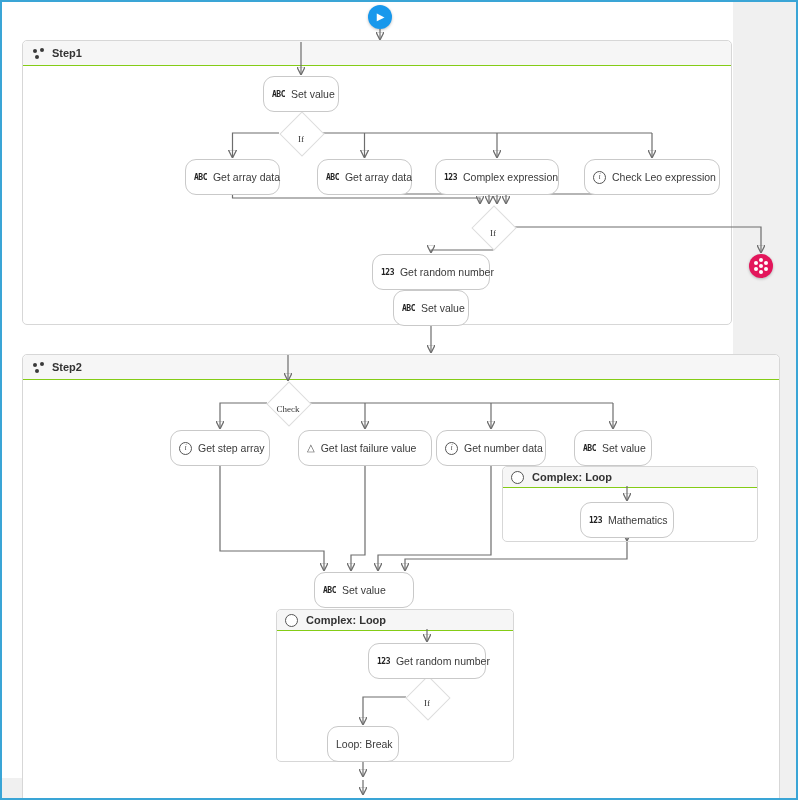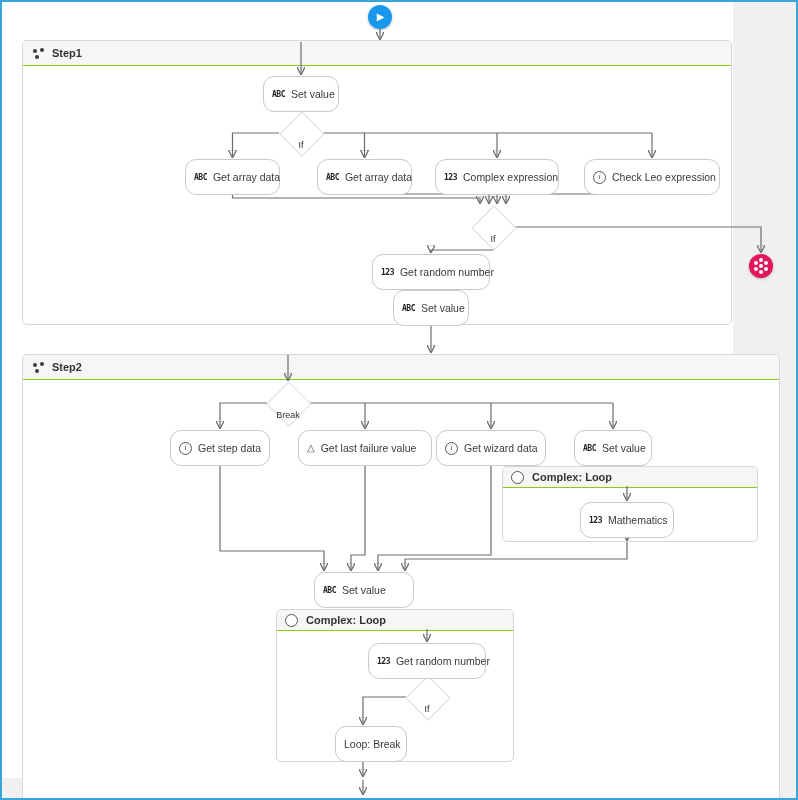--- a/index.html
+++ b/index.html
@@ -29,21 +29,21 @@
     border-radius:11px;display:flex;align-items:center;gap:6px;
     padding:0 8px;z-index:3;font-size:10.5px;color:#3a3a3a;white-space:nowrap;
   }
   .icon-abc,.icon-123{font-size:8px;font-weight:700;color:#222;font-family:"DejaVu Sans Mono",monospace;letter-spacing:-0.5px;transform:scaleY(1.15);}
   .icon-info{width:11px;height:11px;border:1px solid #555;border-radius:50%;display:flex;align-items:center;justify-content:center;flex:0 0 auto;}
   .icon-info i{font-size:8px;line-height:1;color:#555;font-family:"Liberation Serif",serif;font-style:italic;}
   .icon-warn{font-size:10px;color:#555;line-height:1;}
   
   .diamond{position:absolute;width:30px;height:30px;z-index:3;}
   .diamond .box{position:absolute;left:0;top:0;width:30px;height:30px;background:#fff;border:1px solid #ddd;transform:rotate(45deg);}
-  .diamond .dlabel{position:absolute;left:-15px;top:12px;width:60px;height:30px;display:flex;align-items:center;justify-content:center;font-size:9px;color:#333;}
+  .diamond .dlabel{position:absolute;left:-15px;top:6px;width:60px;height:30px;display:flex;align-items:center;justify-content:center;font-size:9px;color:#333;font-family:Liberation Serif, serif;}
   
   .start-node{position:absolute;left:366px;top:3px;width:24px;height:24px;border-radius:50%;background:#1898ec;z-index:3;
     display:flex;align-items:center;justify-content:center;box-shadow:0 1px 3px rgba(0,0,0,.25);}
   .start-node .play{color:#fff;font-size:10px;line-height:1;margin-left:1px;}
   .end-node{position:absolute;left:747px;top:252px;width:24px;height:24px;border-radius:50%;background:#e3165b;z-index:3;box-shadow:0 1px 3px rgba(0,0,0,.25);}
   .end-node i{position:absolute;left:10px;top:10px;width:4px;height:4px;border-radius:50%;background:#fff;
     box-shadow:0 -6px 0 #fff,5px -3px 0 #fff,5px 3px 0 #fff,0 6px 0 #fff,-5px 3px 0 #fff,-5px -3px 0 #fff;}
 </style>
 </head>
 <body>
@@ -140,21 +140,21 @@
   <div class="diamond" style="left:284px;top:116px;">
     <div class="box"></div>
     <div class="dlabel">If</div>
   </div>
   <div class="diamond" style="left:476px;top:210px;">
     <div class="box"></div>
     <div class="dlabel">If</div>
   </div>
   <div class="diamond" style="left:271px;top:386px;">
     <div class="box"></div>
-    <div class="dlabel">Break</div>
+    <div class="dlabel">Check</div>
   </div>
   <div class="diamond" style="left:410px;top:680px;">
     <div class="box"></div>
     <div class="dlabel">If</div>
   </div>
 
   <div class="pill" style="left:261px;top:74px;width:76px;">
     <span class="icon-abc">ABC</span>
     <span>Set value</span>
   </div>
@@ -181,44 +181,44 @@
     <span>Get random number</span>
   </div>
   <div class="pill" style="left:391px;top:288px;width:76px;">
     <span class="icon-abc">ABC</span>
     <span>Set value</span>
   </div>
   <div class="pill" style="left:168px;top:428px;width:100px;">
     <span class="icon-info">
         <i>i</i>
       </span>
-    <span>Get step data</span>
+    <span>Get step array</span>
   </div>
   <div class="pill" style="left:296px;top:428px;width:134px;">
     <span class="icon-warn">△</span>
     <span>Get last failure value</span>
   </div>
   <div class="pill" style="left:434px;top:428px;width:110px;">
     <span class="icon-info">
         <i>i</i>
       </span>
-    <span>Get wizard data</span>
+    <span>Get number data</span>
   </div>
   <div class="pill" style="left:572px;top:428px;width:78px;">
     <span class="icon-abc">ABC</span>
     <span>Set value</span>
   </div>
   <div class="pill" style="left:578px;top:500px;width:94px;">
     <span class="icon-123">123</span>
     <span>Mathematics</span>
   </div>
   <div class="pill" style="left:312px;top:570px;width:100px;">
     <span class="icon-abc">ABC</span>
     <span>Set value</span>
   </div>
   <div class="pill" style="left:366px;top:641px;width:118px;">
     <span class="icon-123">123</span>
     <span>Get random number</span>
   </div>
-  <div class="pill" style="left:333px;top:724px;width:72px;">
+  <div class="pill" style="left:325px;top:724px;width:72px;">
     <span>Loop: Break</span>
   </div>
 </div>
 
 </body></html>

